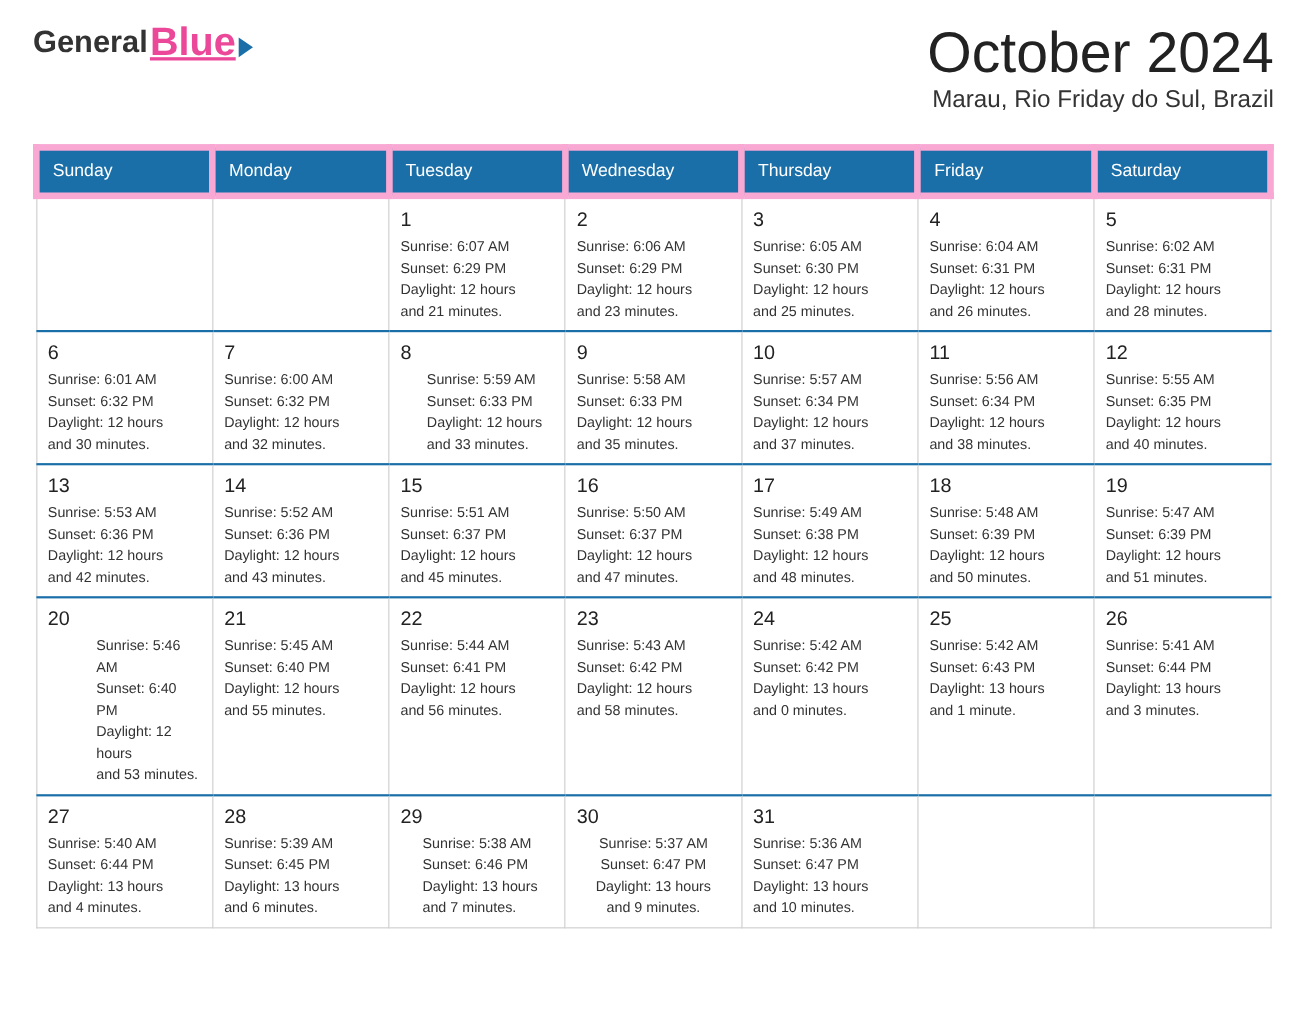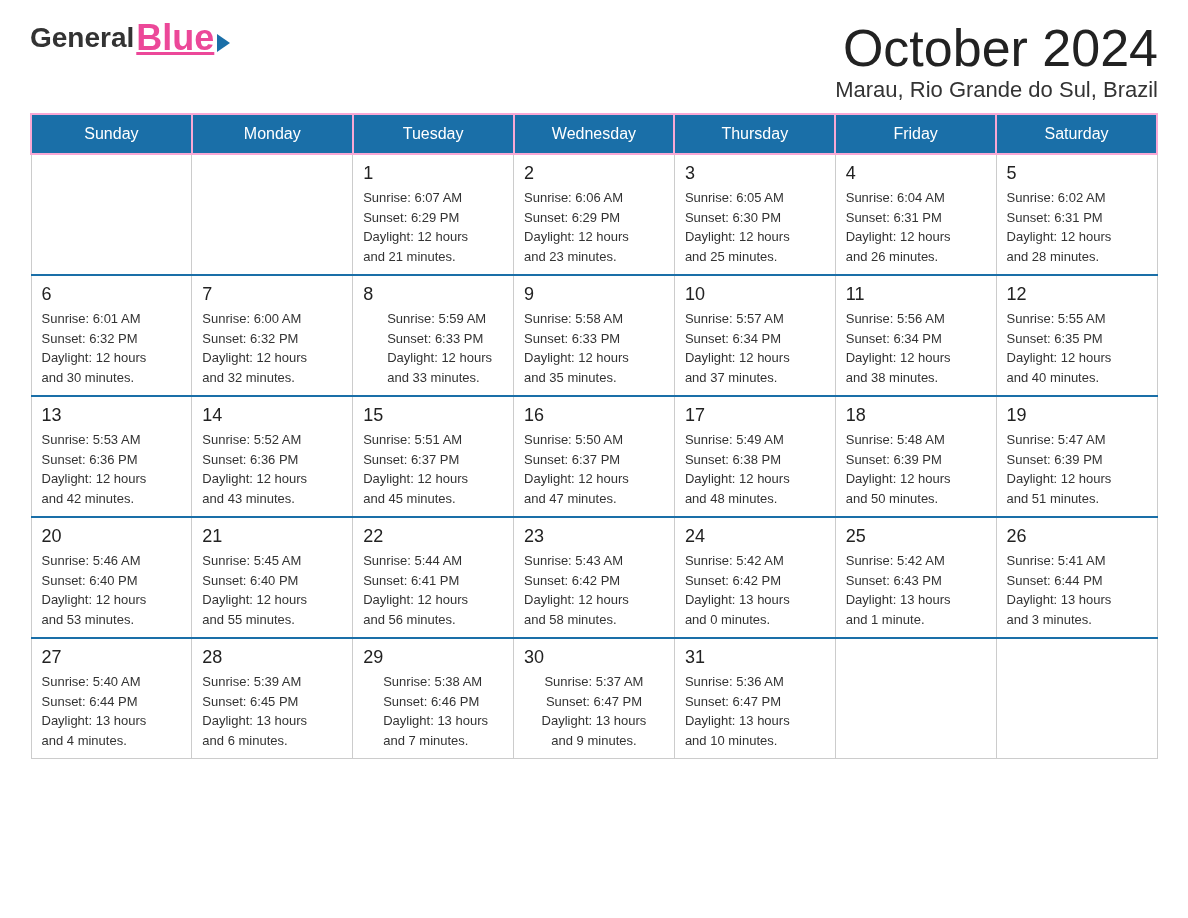--- a/index.html
+++ b/index.html
@@ -7,21 +7,21 @@
       font-family: Arial, sans-serif;
       background: #fff;
       width: 1188px;
       min-height: 918px;
       padding: 20px 30px;
     }
     .header-area {
       display: flex;
       justify-content: space-between;
       align-items: flex-start;
-      margin-bottom: 10px;
+      margin-bottom: 28px;
     }
     .logo-area {
       display: flex;
       flex-direction: column;
       align-items: flex-start;
     }
     .logo-text {
       display: flex;
       align-items: center;
       font-size: 28px;
@@ -61,22 +61,22 @@
       width: 100%;
       border-collapse: collapse;
       margin-top: 10px;
     }
     thead tr th {
       background-color: #1a6fa8;
       color: #fff;
       font-size: 16px;
       font-weight: normal;
       padding: 10px 12px;
-      text-align: center;
-      border: 2px solid #f9a8d4;
+      text-align: left;
+      border: 6px solid #f9a8d4;
     }
     tbody tr td {
       vertical-align: top;
       border: 1px solid #ccc;
       border-top: 2px solid #1a6fa8;
       padding: 8px 10px;
       width: 14.28%;
       font-size: 13px;
       color: #333;
       min-height: 110px;
@@ -109,21 +109,21 @@
           <span class="logo-blue-word">Blue</span>
           <div style="margin-left:3px; margin-bottom:4px;">
             <div style="width:0;height:0;border-left:13px solid #1a6fa8;border-top:9px solid transparent;border-bottom:9px solid transparent;"></div>
           </div>
         </div>
       </div>
     </div>
   </div>
   <div class="title-area">
     <div class="month-title">October 2024</div>
-    <div class="location-title">Marau, Rio Grande do Sul, Brazil</div>
+    <div class="location-title">Marau, Rio Friday do Sul, Brazil</div>
   </div>
 </div>
 
 <table>
   <thead>
     <tr>
     <th>Sunday</th>
         <th>Monday</th>
         <th>Tuesday</th>
         <th>Wednesday</th>
@@ -270,21 +270,21 @@
           <span class="day-number">19</span>
           <div class="day-info" style="white-space: pre-line;">Sunrise: 5:47 AM
 Sunset: 6:39 PM
 Daylight: 12 hours
 and 51 minutes.</div>
         </td>
       </tr>
       <tr>
         <td>
           <span class="day-number">20</span>
-          <div class="day-info" style="white-space: pre-line;">Sunrise: 5:46 AM
+          <div class="day-info" style="white-space: pre-line; margin-left: 44px;">Sunrise: 5:46 AM
 Sunset: 6:40 PM
 Daylight: 12 hours
 and 53 minutes.</div>
         </td>
         <td>
           <span class="day-number">21</span>
           <div class="day-info" style="white-space: pre-line;">Sunrise: 5:45 AM
 Sunset: 6:40 PM
 Daylight: 12 hours
 and 55 minutes.</div>

